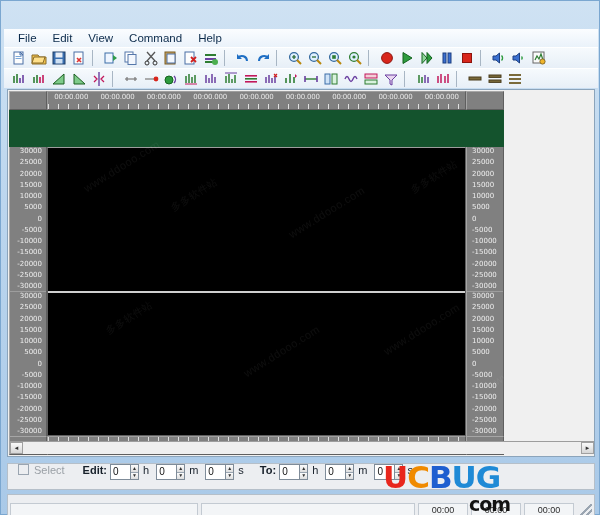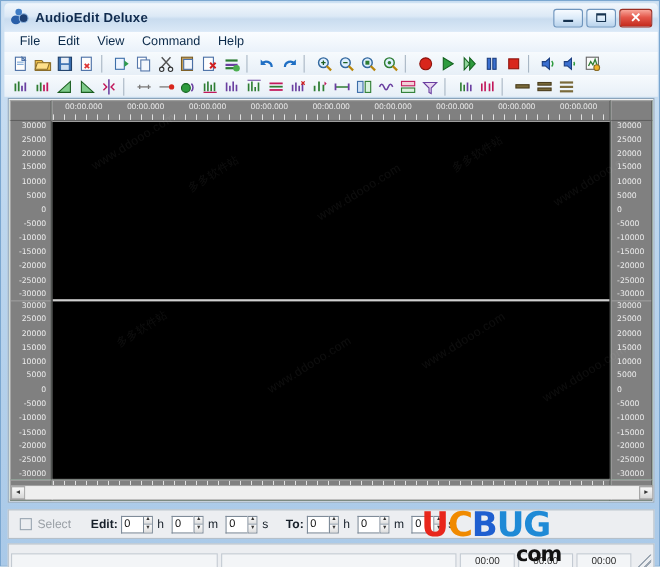--- a/index.html
+++ b/index.html
@@ -84,22 +84,22 @@
 
   
   #editor {
     position: absolute; left: 6px; top: 88px;
     width: 588px; height: 368px;
     background: #f0f0f0;
     border: 1px solid #8ba4bb;
   }
   #editor-inner {
     position: absolute; left: 1px; top: 1px;
-    width: 584px; height: 364px;
-    background: #86efac;
+    width: 495px; height: 364px;
+    background: #14532d;
     display: flex; flex-direction: column;
   }
 
   
   .ruler-row { display: flex; height: 19px; flex: 0 0 auto; }
   .corner-box {
     width: 38px; height: 19px; flex: 0 0 auto;
     background: #808080; border: 1px solid #5f5f5f;
     border-top-color: #a6a6a6; border-left-color: #a6a6a6;
   }
@@ -118,21 +118,21 @@
     font-family: "DejaVu Sans", sans-serif;
     letter-spacing: -.2px; white-space: nowrap;
   }
   .ruler .ticks {
     position: absolute; left: 0; right: 0; bottom: 0; height: 5px;
     background-image: repeating-linear-gradient(90deg,
       #e0e0e0 0px, #e0e0e0 1px, transparent 1px, transparent 10px);
   }
 
   
-  .wave-row { display: flex; flex: 1 1 auto; min-height: 0; }
+  .wave-row { display: flex; flex: 1 1 auto; min-height: 0; margin-top: 37px; }
   .scale {
     width: 38px; flex: 0 0 auto;
     background: #808080;
     border-left: 1px solid #a6a6a6;
     border-right: 1px solid #5f5f5f;
     display: flex; flex-direction: column;
   }
   .scale .chan {
     flex: 1 1 0; position: relative; min-height: 0;
     display: flex; flex-direction: column; justify-content: space-between;
@@ -179,21 +179,21 @@
     font-size: 6px; color: #333;
   }
   .sb-track { flex: 1 1 auto; height: 12px; background: #efefef; }
 
   
   #selectbar {
     position: absolute; left: 6px; top: 462px;
     width: 588px; height: 27px;
     background: #eceef1;
     border: 1px solid #b5bfc9;
-    display: flex; align-items: center; padding-left: 10px;
+    display: flex; align-items: flex-start; padding-left: 10px;
   }
   #selectbar .cb {
     width: 11px; height: 11px; background: #eceef1;
     border: 1px solid #9aa5b1; margin-right: 5px; flex: 0 0 auto;
   }
   .sb-label { font-size: 11px; color: #9aa0a6; margin-right: 18px; }
   .sb-strong { font-size: 11px; color: #17202a; font-weight: bold; margin-right: 3px; }
   .spin-wrap { display: flex; align-items: stretch; margin-right: 2px; }
   .spin-input {
     width: 20px; height: 16px; background: #fff;
@@ -258,39 +258,20 @@
     background-image:
       linear-gradient(135deg, transparent 45%, #9aa5b1 45%, #9aa5b1 55%, transparent 55%),
       linear-gradient(135deg, transparent 70%, #9aa5b1 70%, #9aa5b1 80%, transparent 80%);
   }
 </style>
 </head>
 <body>
 
 <div id="window">
 
-  <div id="titlebar">
-    <div id="app-icon">
-      <div class="b1"></div>
-        <div class="b2"></div>
-        <div class="b3"></div>
-    </div>
-    <div id="title-text">AudioEdit Deluxe</div>
-    <div id="win-buttons">
-      <div class="win-btn">
-        <span class="glyph-min"></span>
-      </div>
-      <div class="win-btn">
-        <span class="glyph-max"></span>
-      </div>
-      <div class="win-btn close">
-        <span class="glyph-close">✕</span>
-      </div>
-    </div>
-  </div>
 
   <div id="menubar">
     <div class="menu-item">File</div>
     <div class="menu-item">Edit</div>
     <div class="menu-item">View</div>
     <div class="menu-item">Command</div>
     <div class="menu-item">Help</div>
   </div>
 
   <div class="toolbar" id="toolbar1">

